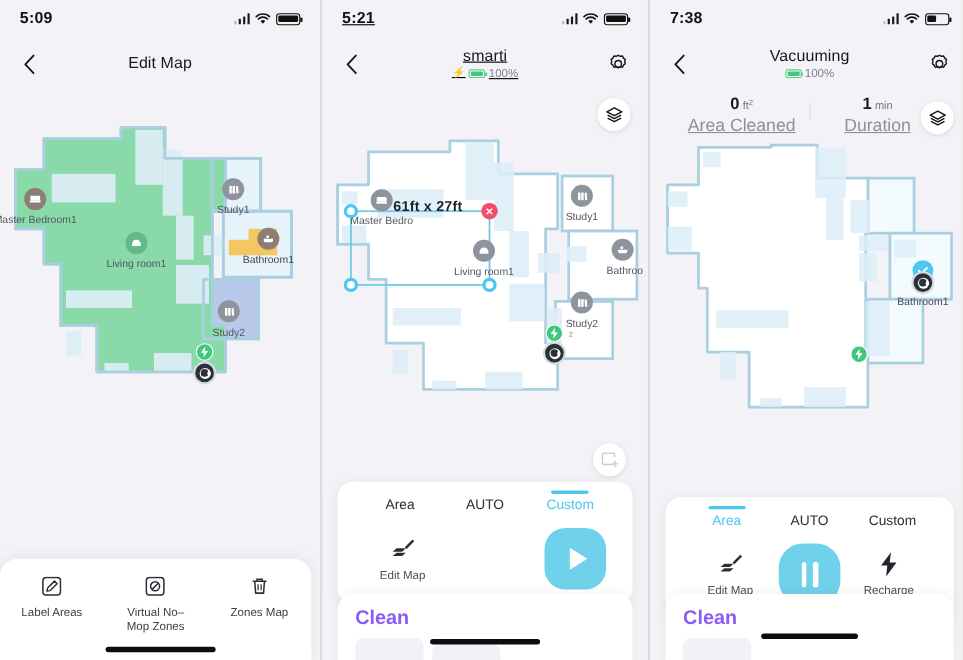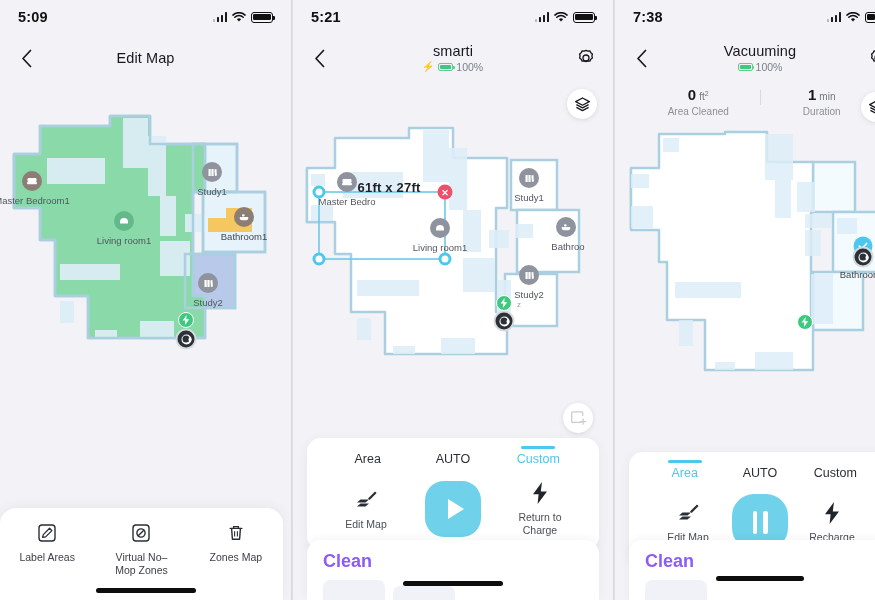--- a/index.html
+++ b/index.html
@@ -15,21 +15,21 @@
     display: flex;
     background: #dedee2;
   }
   .panel {
     position: relative;
     width: 291px; height: 600px;
     background: #f3f3f7;
     overflow: hidden;
     flex: 0 0 auto;
   }
-  .panel.p2 { width: 320px; margin-left: 1px; }
+  .panel.p2 { width: 296px; margin-left: 1px; text-decoration: underline; }
   .panel.p3 { width: 290px; margin-left: 1px; }
 
   
   .statusbar {
     position: relative;
     height: 34px;
     display: flex; align-items: center;
     padding: 0 18px;
   }
   .status-time {
@@ -115,21 +115,21 @@
   }
   .stat .val {
     font-size: 15px; font-weight: bold; color: #16181d;
     display: inline-block;
   }
   .stat .unit {
     font-size: 10px; color: #72767f; margin-left: 3px;
     display:inline-block;
   }
   .stat .unit sup { font-size: 7px; }
-  .stat .lbl { font-size: 10px; color: #8d9099; margin-top: 2px; }
+  .stat .lbl { font-size: 16px; color: #8d9099; margin-top: 2px; text-decoration: underline; }
   .stat-div {
     width: 1px; background: #d9dade; height: 15px;
     align-self: center; margin-top: -8px;
   }
 
   
   .fab {
     position: absolute;
     width: 30px; height: 30px; border-radius: 50%;
     background: #ffffff;
@@ -696,29 +696,20 @@
             <svg width="24" height="21" viewBox="0 0 24 21">
                 <path d="M3 13.5 L11.5 13.5 L15 10.5 L6.5 10.5 Z" fill="#2a2e35"></path>
                 <path d="M3 17.5 L11.5 17.5 L15 14.5 L6.5 14.5 Z" fill="#2a2e35"></path>
                 <path d="M14 9.4 L21 2.4 L22.6 4 L15.6 11 Z" fill="#2a2e35"></path>
               </svg>
           </div>
           <div class="al">Edit Map</div>
         </div>
         <div class="play-btn">
           <span class="tri"></span>
-        </div>
-        <div class="action">
-          <div class="ai">
-            <svg width="18" height="24" viewBox="0 0 18 24">
-                <path d="M11 1 L2 13.2 H7.6 L6.6 23 L16 10.4 H9.8 Z" fill="#20242b"></path>
-              </svg>
-          </div>
-          <div class="al" style="white-space:pre-line">Return to
-Charge</div>
         </div>
       </div>
     </div>
 
     <div class="clean-sheet" style="bottom:0;">
       <div class="clean-title">Clean</div>
       <div class="clean-chip"></div>
       <div class="clean-chip two"></div>
     </div>
     <div class="home-bar p2"></div>

